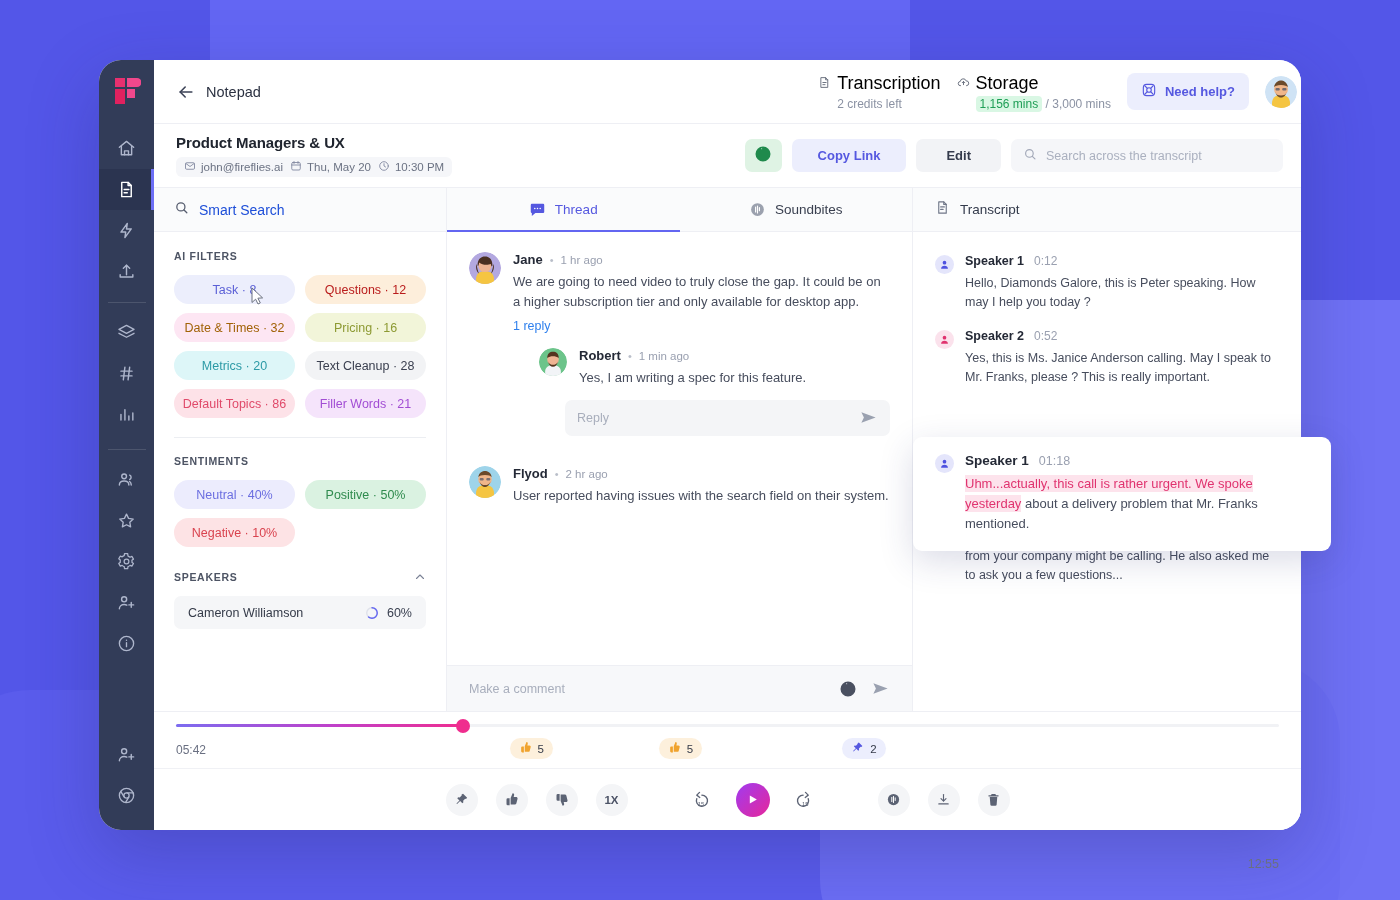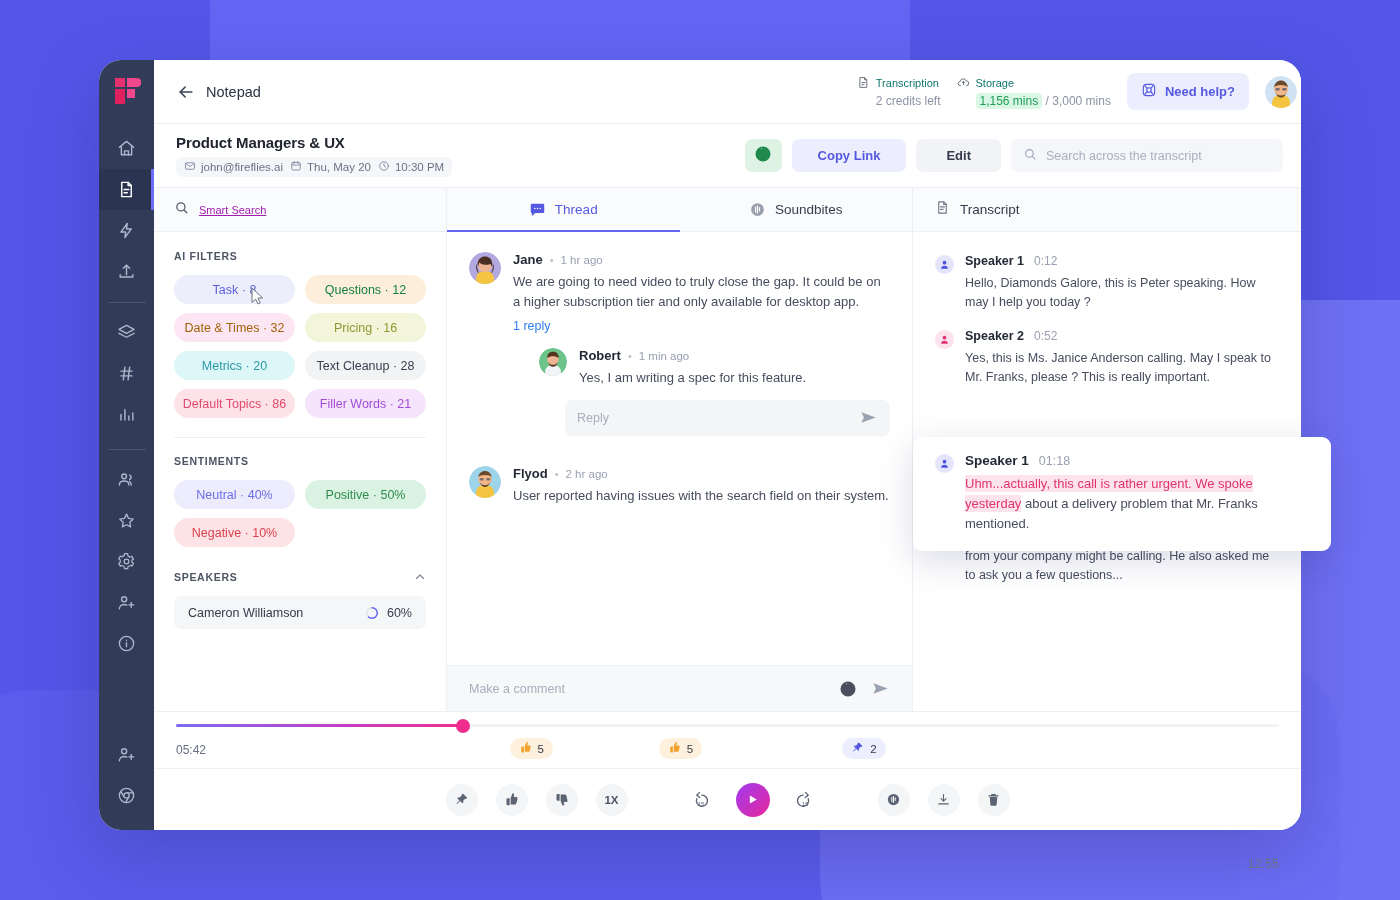--- a/index.html
+++ b/index.html
@@ -60,21 +60,21 @@
     height: 64px; flex: 0 0 64px;
     display: flex; align-items: center;
     border-bottom: 1px solid #eeeff4;
     padding: 0 4px 0 22px;
     border-radius: 0 22px 0 0;
   }
   #back-arrow { width: 20px; height: 20px; color: #3b4256; cursor: pointer; margin-right: 10px; }
   #notepad-title { font-size: 14.5px; color: #2b3141; font-weight: 500; }
   .topbar-right { margin-left: auto; display: flex; align-items: center; gap: 16px; }
   .stat-block { display: flex; flex-direction: column; gap: 3px; }
-  .stat-top { display: flex; align-items: center; gap: 6px; font-size: 11px; color: #0f766e; }
+  .stat-top { display: flex; align-items: center; gap: 6px; font-size: 18px; color: #000000; }
   .stat-top svg { width: 13px; height: 13px; color: #6b7180; }
   .stat-sub { font-size: 12px; color: #8b92a3; padding-left: 19px; }
   .mins-pill { background: #d9f7e4; color: #1f9e56; border-radius: 4px; padding: 1px 4px; font-weight: 500; }
   #need-help-btn {
     display: flex; align-items: center; gap: 8px;
     background: #eceefd; color: #5558e0;
     font-size: 13px; font-weight: 600;
     padding: 9px 14px; border-radius: 8px; border: none; cursor: pointer;
     font-family: inherit;
   }
@@ -125,21 +125,21 @@
   
   #panes { flex: 1 1 auto; display: flex; min-height: 0; }
 
   
   #left-pane { width: 293px; flex: 0 0 293px; border-right: 1px solid #eeeff4; display: flex; flex-direction: column; min-height:0; }
   #smart-search-bar {
     height: 44px; flex: 0 0 44px; display: flex; align-items: center; gap: 10px;
     padding: 0 20px; background: #fafbfc; border-bottom: 1px solid #eeeff4; cursor: text;
   }
   #smart-search-bar svg { width: 15px; height: 15px; color: #555c6e; }
-  #smart-search-bar .label { font-size: 11px; color: #a21caf; text-decoration: underline; }
+  #smart-search-bar .label { font-size: 14px; color: #1d4ed8; }
   #left-scroll { flex: 1 1 auto; overflow: hidden; padding: 18px 20px 0; position: relative; }
   .section-label {
     font-size: 10.5px; font-weight: 700; letter-spacing: .7px;
     color: #4d5464; text-transform: uppercase; margin-bottom: 13px;
     display: flex; align-items: center;
   }
   .section-label .chev { margin-left: auto; width: 12px; height: 12px; color: #7b8296; cursor: pointer; }
   .pill-grid { display: grid; grid-template-columns: 1fr 1fr; gap: 9px 10px; }
   .pill {
     height: 29px; border-radius: 15px; display: flex; align-items: center; justify-content: center;
@@ -501,21 +501,21 @@
                 <circle cx="11" cy="11" r="6.5"></circle>
                 <path d="m16 16 4.5 4.5"></path>
               </svg></span>
           <span class="label">Smart Search</span>
         </div>
 
         <div id="left-scroll">
           <div class="section-label">AI Filters</div>
           <div class="pill-grid" id="filter-pills">
               <div class="pill" style="background: rgb(236, 238, 252); color: rgb(90, 95, 214);">Task · 8</div>
-              <div class="pill" style="background: rgb(253, 238, 219); color: #15803d;">Questions · 12</div>
+              <div class="pill" style="background: rgb(253, 238, 219); color: #b91c1c;">Questions · 12</div>
               <div class="pill" style="background: rgb(253, 230, 243); color: #a16207;">Date &amp; Times · 32</div>
               <div class="pill" style="background: rgb(242, 245, 217); color: rgb(141, 154, 51);">Pricing · 16</div>
               <div class="pill" style="background: rgb(221, 246, 248); color: rgb(44, 154, 166);">Metrics · 20</div>
               <div class="pill" style="background: rgb(242, 243, 245); color: rgb(59, 64, 80);">Text Cleanup · 28</div>
               <div class="pill" style="background: rgb(253, 226, 232); color: rgb(224, 74, 106);">Default Topics · 86</div>
               <div class="pill" style="background: rgb(245, 228, 251); color: rgb(162, 77, 212);">Filler Words · 21</div>
             </div>
 
           <div class="divider"></div>
 

